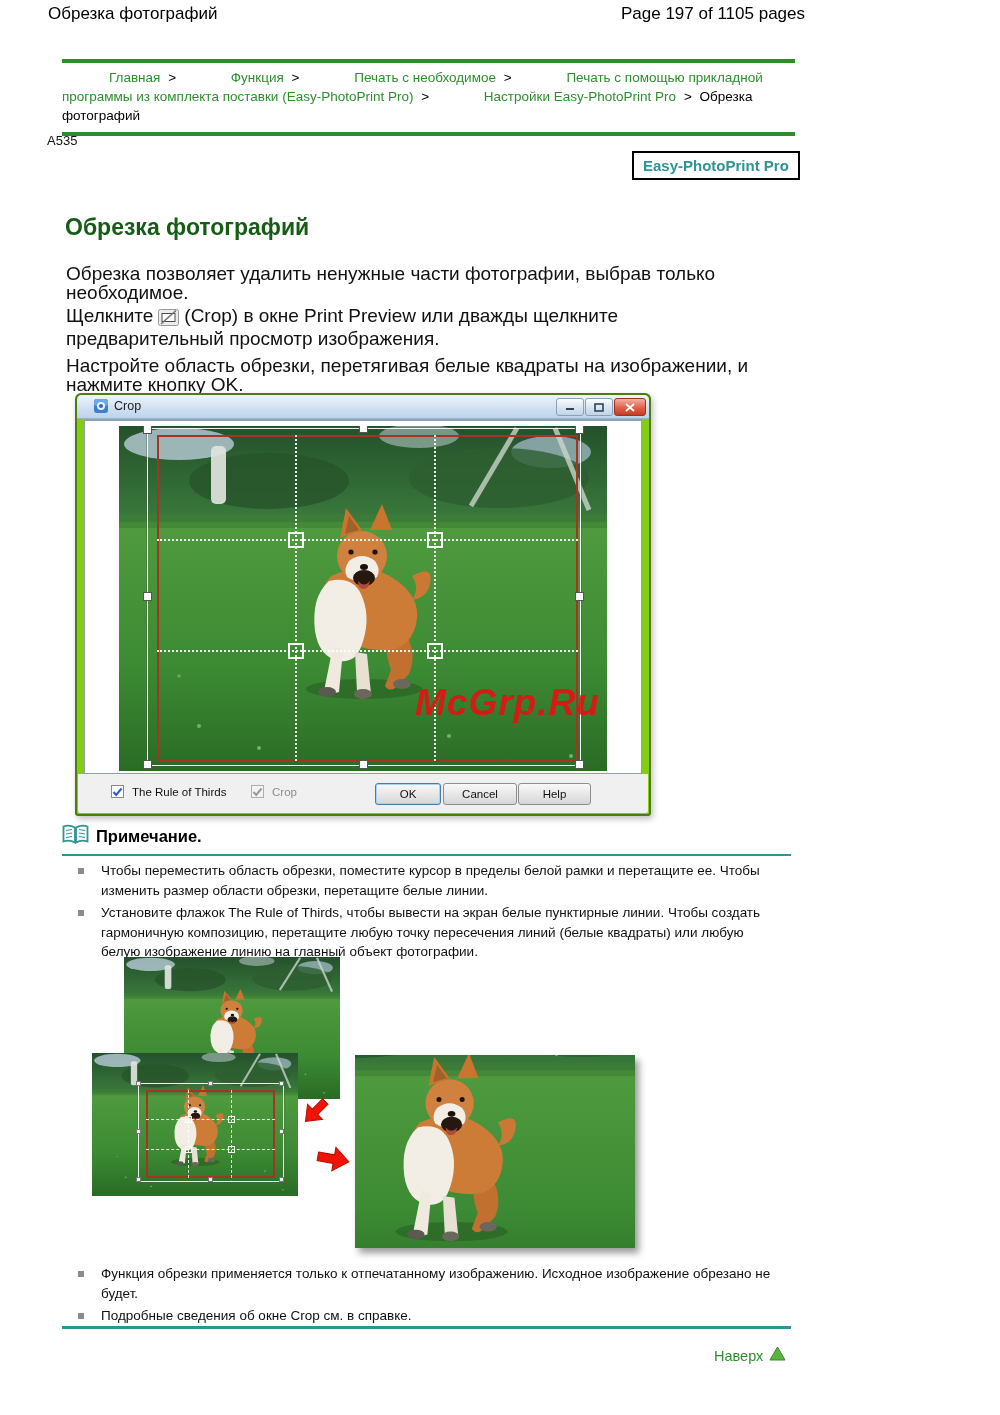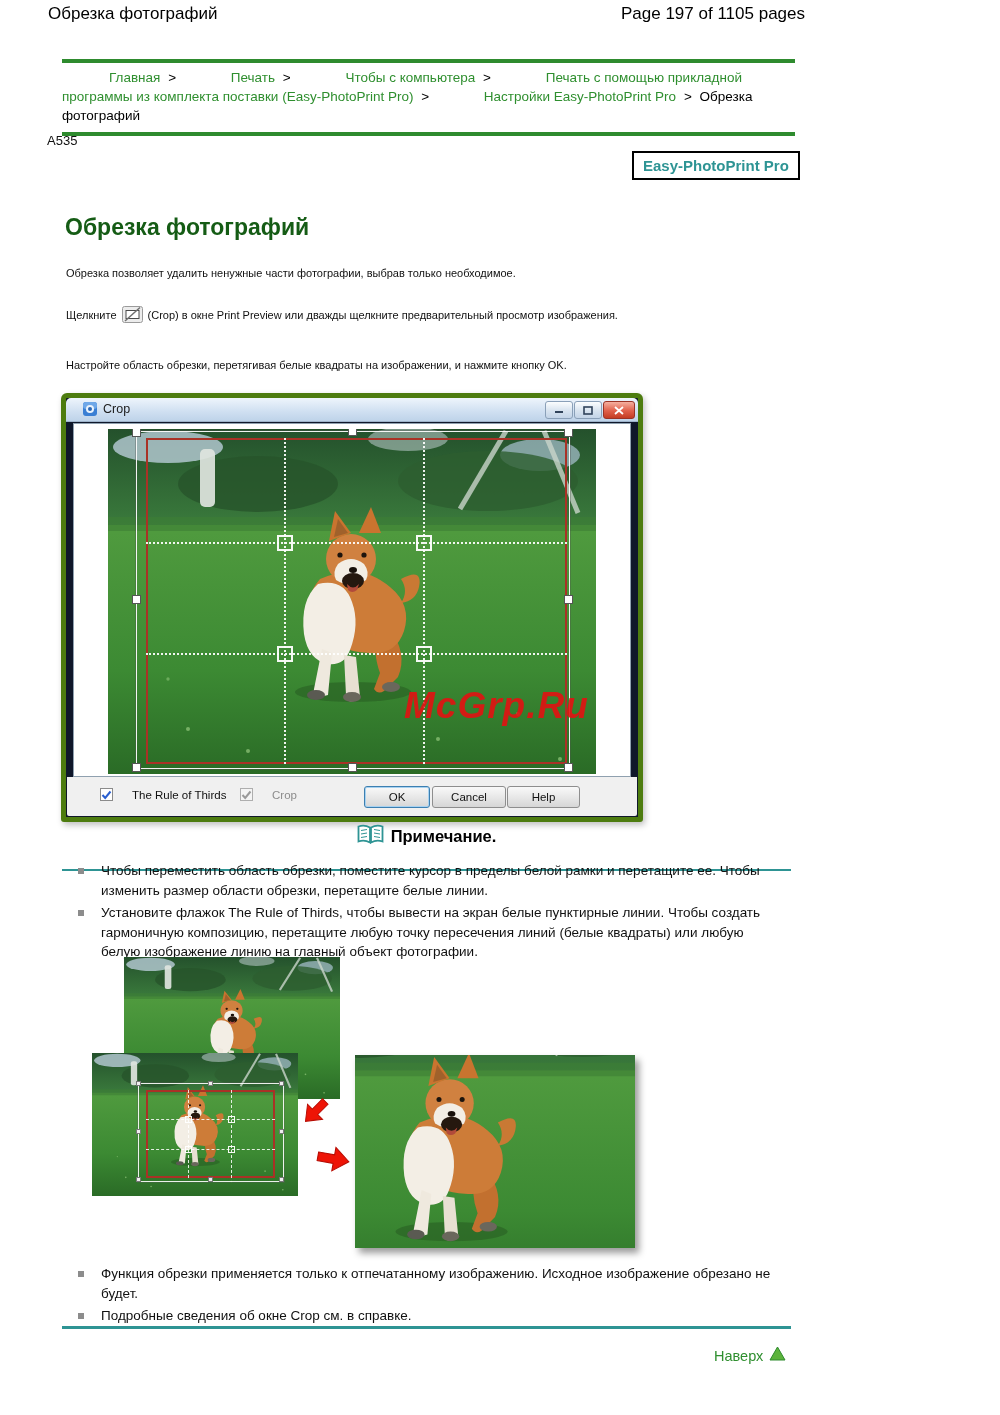--- a/index.html
+++ b/index.html
@@ -16,28 +16,28 @@
           padding:5px 30px 7px 0;box-sizing:border-box;font-size:13.5px;line-height:19px;color:#000;}
   .crumb-link{color:#2f8f2f;text-decoration:none;cursor:pointer;margin-left:47px;}
   .crumb-sep{color:#000;margin:0 4px;}
   .crumb-current{color:#000;}
 
   
   .doc-code{left:47px;top:133px;font-size:13px;}
   .app-badge{left:632px;top:151px;border:2px solid #000000;color:#2e9494;font-weight:bold;
              font-size:15px;padding:4px 9px;background:#fff;}
   .h1{left:65px;top:214px;font-size:23px;font-weight:bold;color:#155c15;}
-  .para{left:66px;font-size:11px;line-height:19px;color:#111;}
+  .para{left:66px;font-size:19px;line-height:19px;color:#111;}
   .p1{top:264px;width:700px;}
   .p2{top:306px;width:665px;}
   .p3{top:356px;width:700px;}
   .inline-icon{display:inline-block;vertical-align:-4px;margin:0 5px;}
 
   
-  .dlg{left:61px;top:393px;width:572px;height:419px;background:#0f172a;border:5px solid #4d7c0f;
+  .dlg{left:75px;top:393px;width:572px;height:419px;background:#84cc16;border:2px solid #4d7c0f;
        border-radius:6px 6px 3px 3px;box-shadow:2px 3px 6px rgba(0,0,0,.25);}
   .dlg-titlebar{left:0;top:0;right:0;height:23px;border-radius:5px 5px 0 0;
        background:linear-gradient(#eef5fc,#cfdff1 60%,#bed3e9);border-bottom:1px solid #9db3ca;}
   .dlg-title{left:37px;top:4px;font-size:12.5px;color:#1c1c1c;}
   .dlg-appicon{left:16px;top:3px;}
   .winbtn{top:3px;height:16px;border:1px solid #8aa0b8;border-radius:3px;
        background:linear-gradient(#fbfdfe,#d7e3ef 55%,#c3d4e7);display:flex;align-items:center;justify-content:center;}
   .winbtn-min{left:479px;width:26px;}
   .winbtn-max{left:508px;width:26px;}
   .winbtn-close{left:537px;width:30px;background:linear-gradient(#f5b0a0,#e0604a 55%,#c43c22);border-color:#9b3325;}
@@ -53,33 +53,33 @@
   .dotv{top:9px;height:326px;width:0;border-left:2px dotted rgba(255,255,255,.92);}
   .doth{left:38px;width:421px;height:0;border-top:2px dotted rgba(255,255,255,.92);}
   .handle{width:9px;height:9px;background:#fff;border:1px solid #555;box-sizing:border-box;}
   .xsq{width:16px;height:16px;border:2px solid rgba(255,255,255,.95);box-sizing:border-box;}
   .watermark{left:296px;top:256px;font-size:37px;font-weight:bold;font-style:italic;
       color:#e31212;letter-spacing:1px;opacity:.9;white-space:nowrap;}
 
   
   .cb-box{width:13px;height:13px;background:#fff;border:1px solid #8b8b8b;box-sizing:border-box;
       display:flex;align-items:center;justify-content:center;}
-  .cb-row{display:flex;align-items:center;gap:19px;font-size:11.5px;color:#111;}
+  .cb-row{display:flex;align-items:center;gap:8px;font-size:11.5px;color:#111;}
   .cb1{left:33px;top:11px;}
   .cb2{left:173px;top:11px;color:#8c8c8c;}
   .cb2 .cb-box{background:#f4f4f4;border-color:#aeaeae;}
   .btn{top:9px;height:20px;border:1px solid #8e8e8e;border-radius:3px;font-size:11.5px;color:#111;
       background:linear-gradient(#f9f9f9,#e6e6e6 55%,#d6d6d6);display:flex;align-items:center;justify-content:center;}
   .btn-ok{left:297px;width:64px;border-color:#3c7fb1;box-shadow:0 0 0 1px #a8d2f0 inset;}
   .btn-cancel{left:365px;width:72px;}
   .btn-help{left:440px;width:71px;}
 
   
-  .note-head{left:62px;top:824px;width:729px;border-bottom:2px solid #2e9494;padding-bottom:20px;
-      display:flex;align-items:center;gap:7px;justify-content:center;}
+  .note-head{left:62px;top:824px;width:729px;border-bottom:2px solid #2e9494;padding-bottom:5px;
+      display:flex;align-items:center;gap:7px;}
   .note-title{font-size:16.5px;font-weight:bold;color:#000;}
   .blist{left:78px;font-size:13.5px;line-height:19.5px;color:#111;width:695px;}
   .blist1{top:861px;}
   .blist2{top:1264px;}
   .bitem{display:flex;margin-bottom:3px;gap:7px;}
   .bullet{flex:0 0 6px;width:6px;height:6px;background:#8c8c8c;margin:7px 10px 0 0;}
   .note-endrule{left:62px;top:1326px;width:729px;height:3px;background:#2e9494;}
 
   
   .photo{overflow:hidden;}
@@ -168,23 +168,23 @@
 </svg>
 
 <div class="page">
 
   <div class="abs hdr-title">Обрезка фотографий</div>
   <div class="abs hdr-page">Page 197 of 1105 pages</div>
 
   <div class="abs crumbs">
     <span class="crumb-link">Главная</span>
     <span class="crumb-sep">&gt;</span>
-    <span class="crumb-link">Печать</span>
-    <span class="crumb-sep">&gt;</span>
-    <span class="crumb-link">Чтобы с компьютера</span>
+    <span class="crumb-link">Функция</span>
+    <span class="crumb-sep">&gt;</span>
+    <span class="crumb-link">Печать с необходимое</span>
     <span class="crumb-sep">&gt;</span>
     <span class="crumb-link">Печать с помощью прикладной программы из комплекта поставки (Easy-PhotoPrint Pro)</span>
     <span class="crumb-sep">&gt;</span>
     <span class="crumb-link">Настройки Easy-PhotoPrint Pro</span>
     <span class="crumb-sep">&gt;</span>
     <span class="crumb-current">Обрезка фотографий</span>
   </div>
 
   <div class="abs doc-code">A535</div>
   <div class="abs app-badge">Easy-PhotoPrint Pro</div>

